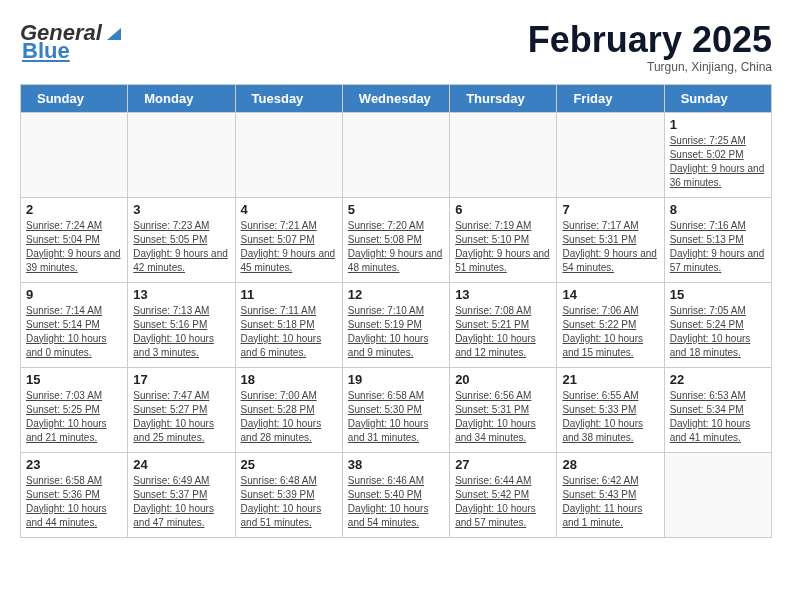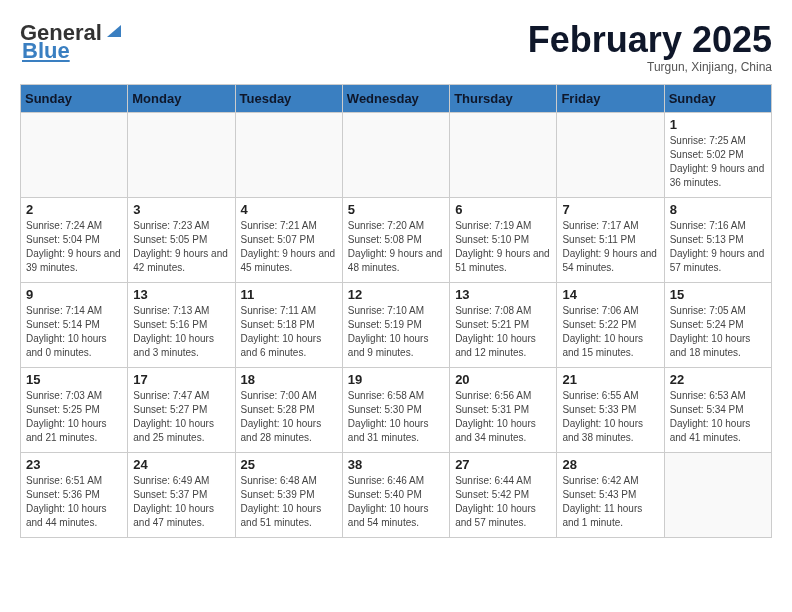--- a/index.html
+++ b/index.html
@@ -44,24 +44,24 @@
       font-size: 12px;
       color: #555;
     }
     .calendar {
       width: 100%;
       border-collapse: collapse;
       table-layout: fixed;
     }
     .calendar th {
       background-color: #3a7fc1;
-      color: #0f172a;
+      color: #ffffff;
       font-size: 13px;
       font-weight: bold;
-      padding: 6px 4px;
+      padding: 6px 16px;
       text-align: left;
       border: 1px solid #ccc;
     }
     .calendar td {
       border: 1px solid #ccc;
       vertical-align: top;
       padding: 4px 5px;
       font-size: 10.5px;
       color: #333;
       height: 85px;
@@ -74,29 +74,30 @@
       font-size: 13px;
       font-weight: bold;
       color: #222;
       display: block;
       margin-bottom: 2px;
     }
     .day-info {
       font-size: 10px;
       color: #444;
       line-height: 1.4;
+      text-decoration: underline;
     }
   </style>
 </head>
 <body>
 
 <div class="header">
   <div class="logo">
     <div style="display:flex; flex-direction:column; align-items:flex-start;">
-      <div style="display:flex; align-items:center;">
+      <div style="display:flex; align-items:flex-end;font-style:italic;">
         <span class="logo-text-general">General</span>
         <div style="display:inline-block; margin-left:3px; margin-top:-2px;">
           <svg width="18" height="18" viewBox="0 0 18 18">
             <polygon points="2,16 16,16 16,4" fill="#3a7fc1"></polygon>
           </svg>
         </div>
       </div>
       <span class="logo-text-blue" style="margin-top:-8px; margin-left:2px;">Blue</span>
     </div>
   </div>
@@ -160,21 +161,21 @@
         </td>
         <td>
           <span class="day-num">6</span>
           <div class="day-info">Sunrise: 7:19 AM
 Sunset: 5:10 PM
 Daylight: 9 hours and 51 minutes.</div>
         </td>
         <td>
           <span class="day-num">7</span>
           <div class="day-info">Sunrise: 7:17 AM
-Sunset: 5:11 PM
+Sunset: 5:31 PM
 Daylight: 9 hours and 54 minutes.</div>
         </td>
         <td>
           <span class="day-num">8</span>
           <div class="day-info">Sunrise: 7:16 AM
 Sunset: 5:13 PM
 Daylight: 9 hours and 57 minutes.</div>
         </td>
       </tr>
       <tr>
@@ -261,21 +262,21 @@
         <td>
           <span class="day-num">22</span>
           <div class="day-info">Sunrise: 6:53 AM
 Sunset: 5:34 PM
 Daylight: 10 hours and 41 minutes.</div>
         </td>
       </tr>
       <tr>
         <td>
           <span class="day-num">23</span>
-          <div class="day-info">Sunrise: 6:51 AM
+          <div class="day-info">Sunrise: 6:58 AM
 Sunset: 5:36 PM
 Daylight: 10 hours and 44 minutes.</div>
         </td>
         <td>
           <span class="day-num">24</span>
           <div class="day-info">Sunrise: 6:49 AM
 Sunset: 5:37 PM
 Daylight: 10 hours and 47 minutes.</div>
         </td>
         <td>

